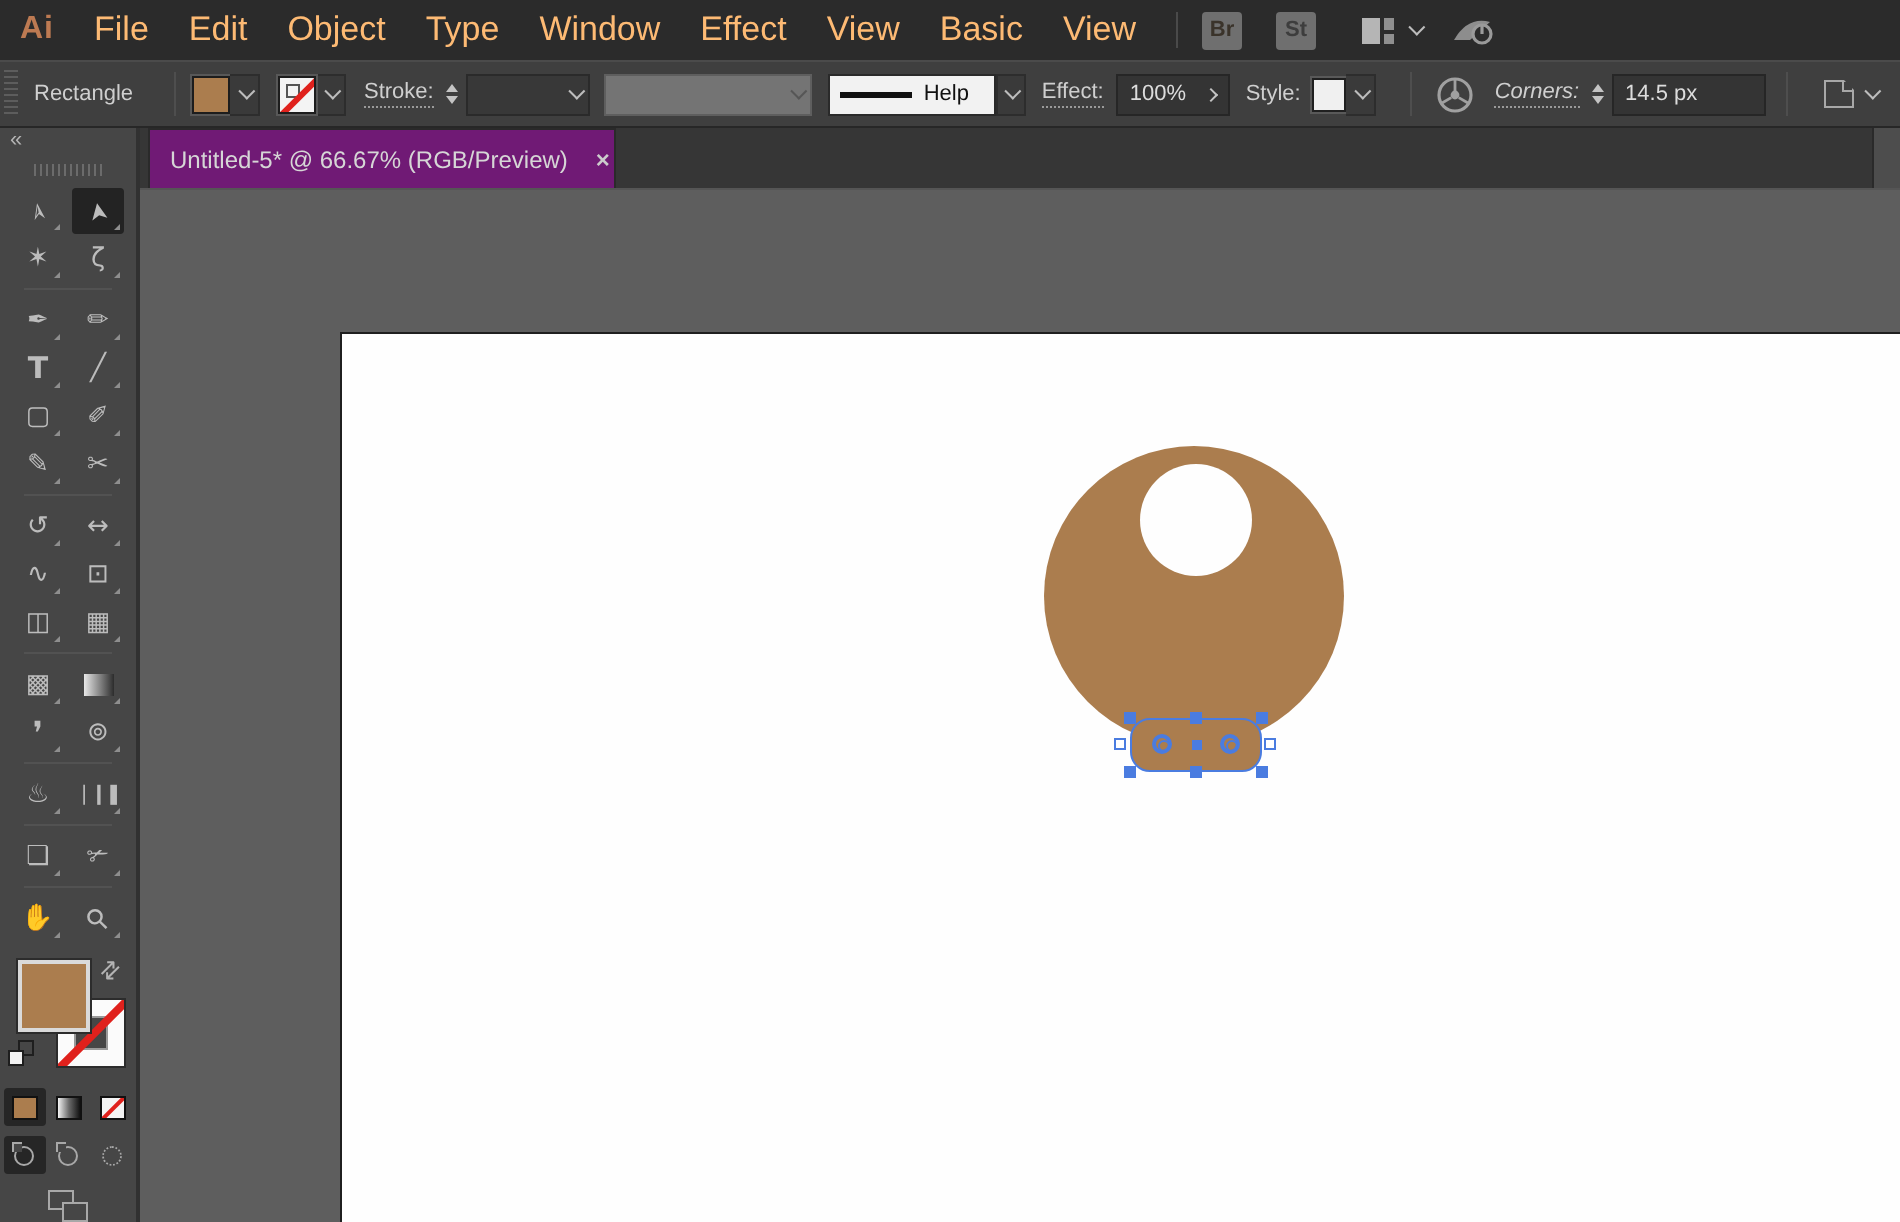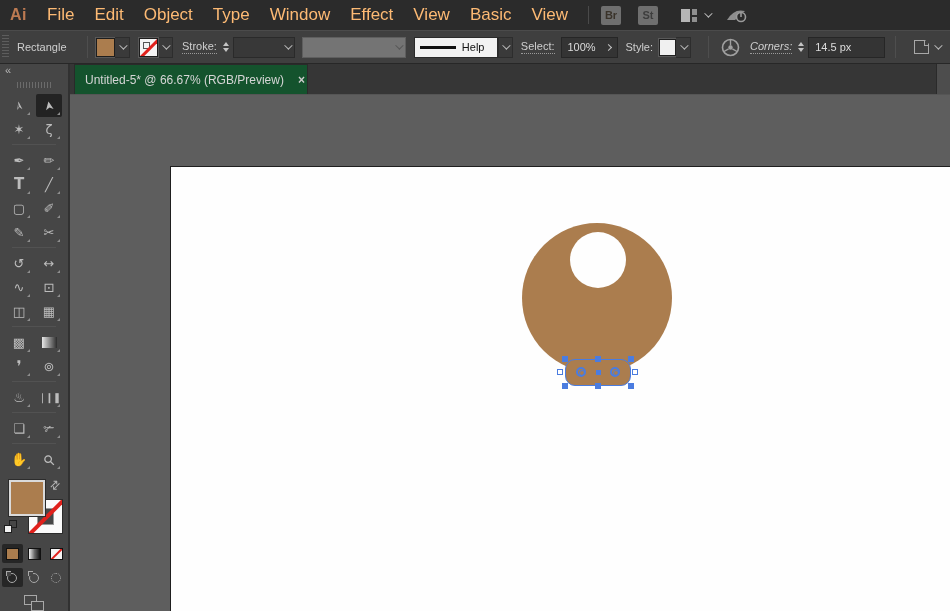--- a/index.html
+++ b/index.html
@@ -101,21 +101,21 @@
   .draw-btn .corner { position:absolute; left:4px; top:3px; width:5px; height:5px; border-left:1.6px solid #a8a8a8; border-top:1.6px solid #a8a8a8; background:#464646; }
   .draw-btn.inside .draw-circle { border-style:dotted; }
 
   .screenmode { position:relative; width:20px; height:16px; margin:8px auto 0; }
   .screenmode .r1 { position:absolute; left:0; top:0; width:13px; height:10px; border:1.5px solid #a8a8a8; }
   .screenmode .r2 { position:absolute; right:0; bottom:0; width:13px; height:10px; border:1.5px solid #a8a8a8; background:#464646; }
 
   
   .canvas-col { flex:1; display:flex; flex-direction:column; min-width:0; }
   .tabbar { position:relative; height:30px; background:#363636; flex:0 0 30px; display:flex; align-items:stretch; }
-  .doc-tab { margin-left:4px; width:234px; background:#14532d; border:1px solid #2a2a2a; border-bottom:none; display:flex; align-items:center; gap:14px; padding:0 10px; }
+  .doc-tab { margin-left:4px; width:234px; background:#701a75; border:1px solid #2a2a2a; border-bottom:none; display:flex; align-items:center; gap:14px; padding:0 10px; }
   .doc-tab .title { color:#d6d6d6; font-size:12px; white-space:nowrap; }
   .doc-tab .close { color:#cccccc; font-size:12px; font-weight:bold; }
   .dock-corner { position:absolute; right:0; top:0; width:14px; height:30px; background:#4d4d4d; border-left:1px solid #2a2a2a; }
 
   .canvas { position:relative; flex:1; background:#5e5e5e; overflow:hidden; border-top:1px solid #555; }
   .artboard { position:absolute; left:100px; top:71px; width:calc(100% - 100px); height:calc(100% - 71px); background:#fefefe; border-top:1px solid #1f1f1f; border-left:1px solid #1f1f1f; }
 
   .big-circle { position:absolute; left:452px; top:128px; width:150px; height:150px; border-radius:50%; background:#ab7d4e; }
   .hole-circle { position:absolute; left:500px; top:137px; width:56px; height:56px; border-radius:50%; background:#fefefe; }
   .sel-rect { position:absolute; left:495px; top:264px; width:66px; height:27px; border-radius:10px; background:#ab7d4e; border:1.5px solid #4a7ce0; }
@@ -196,21 +196,21 @@
     <div class="dd dd-profile" data-name="variable-width-profile-dropdown">
         <span class="chev"></span>
       </div>
     <div class="brush-box" data-name="brush-definition-field">
       <span class="brush-line" data-name="brush-stroke-preview"></span>
       <span data-name="brush-definition-value">Help</span>
     </div>
     <span class="chev-btn" data-name="brush-dropdown-button" style="height:21px;border:1px solid #2d2d2d;">
         <span class="chev"></span>
       </span>
-    <span class="cb-link ml8" data-name="opacity-panel-link">Select:</span>
+    <span class="cb-link ml8" data-name="opacity-panel-link">Effect:</span>
     <div class="field fld-opacity" data-name="opacity-field">
       <span data-name="opacity-value">100%</span>
       <span class="next-arrow" data-name="chevron-right-icon"></span>
     </div>
     <span class="cb-label ml8" data-name="style-label">Style:</span>
     <div class="swatch-group ml6">
       <span class="style-swatch" data-name="graphic-style-swatch"></span>
       <span class="chev-btn" data-name="style-dropdown-button">
           <span class="chev"></span>
         </span>

